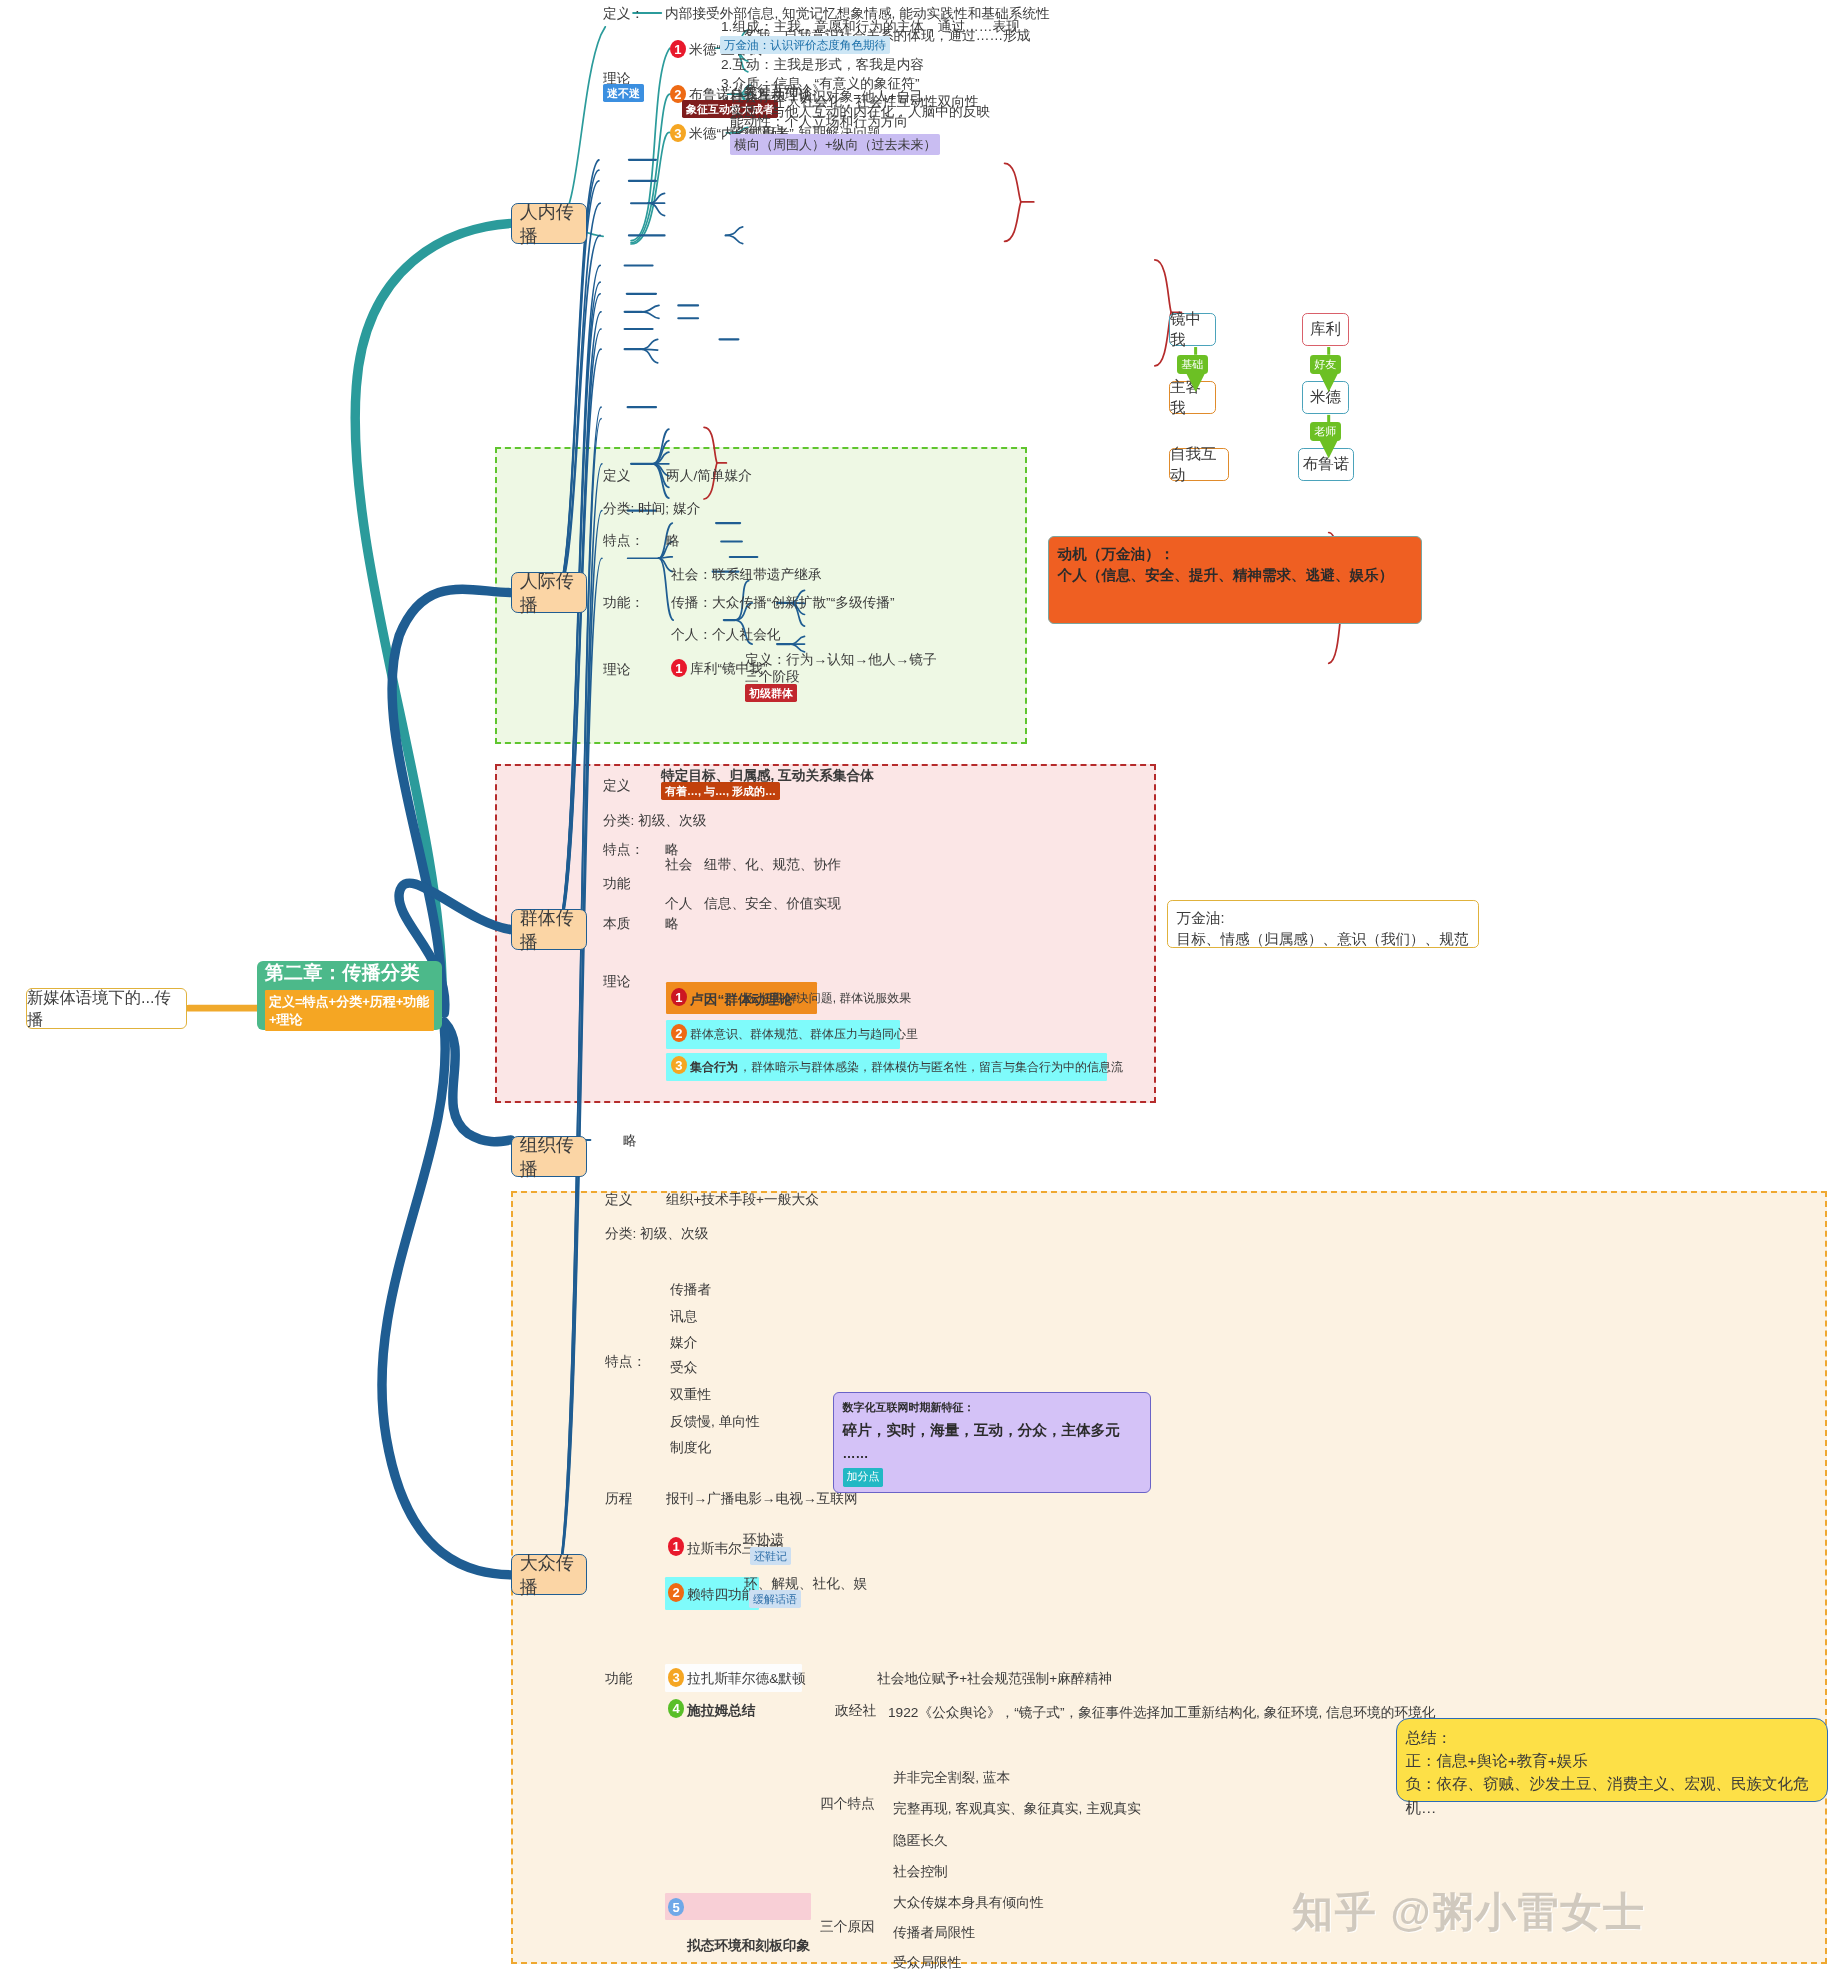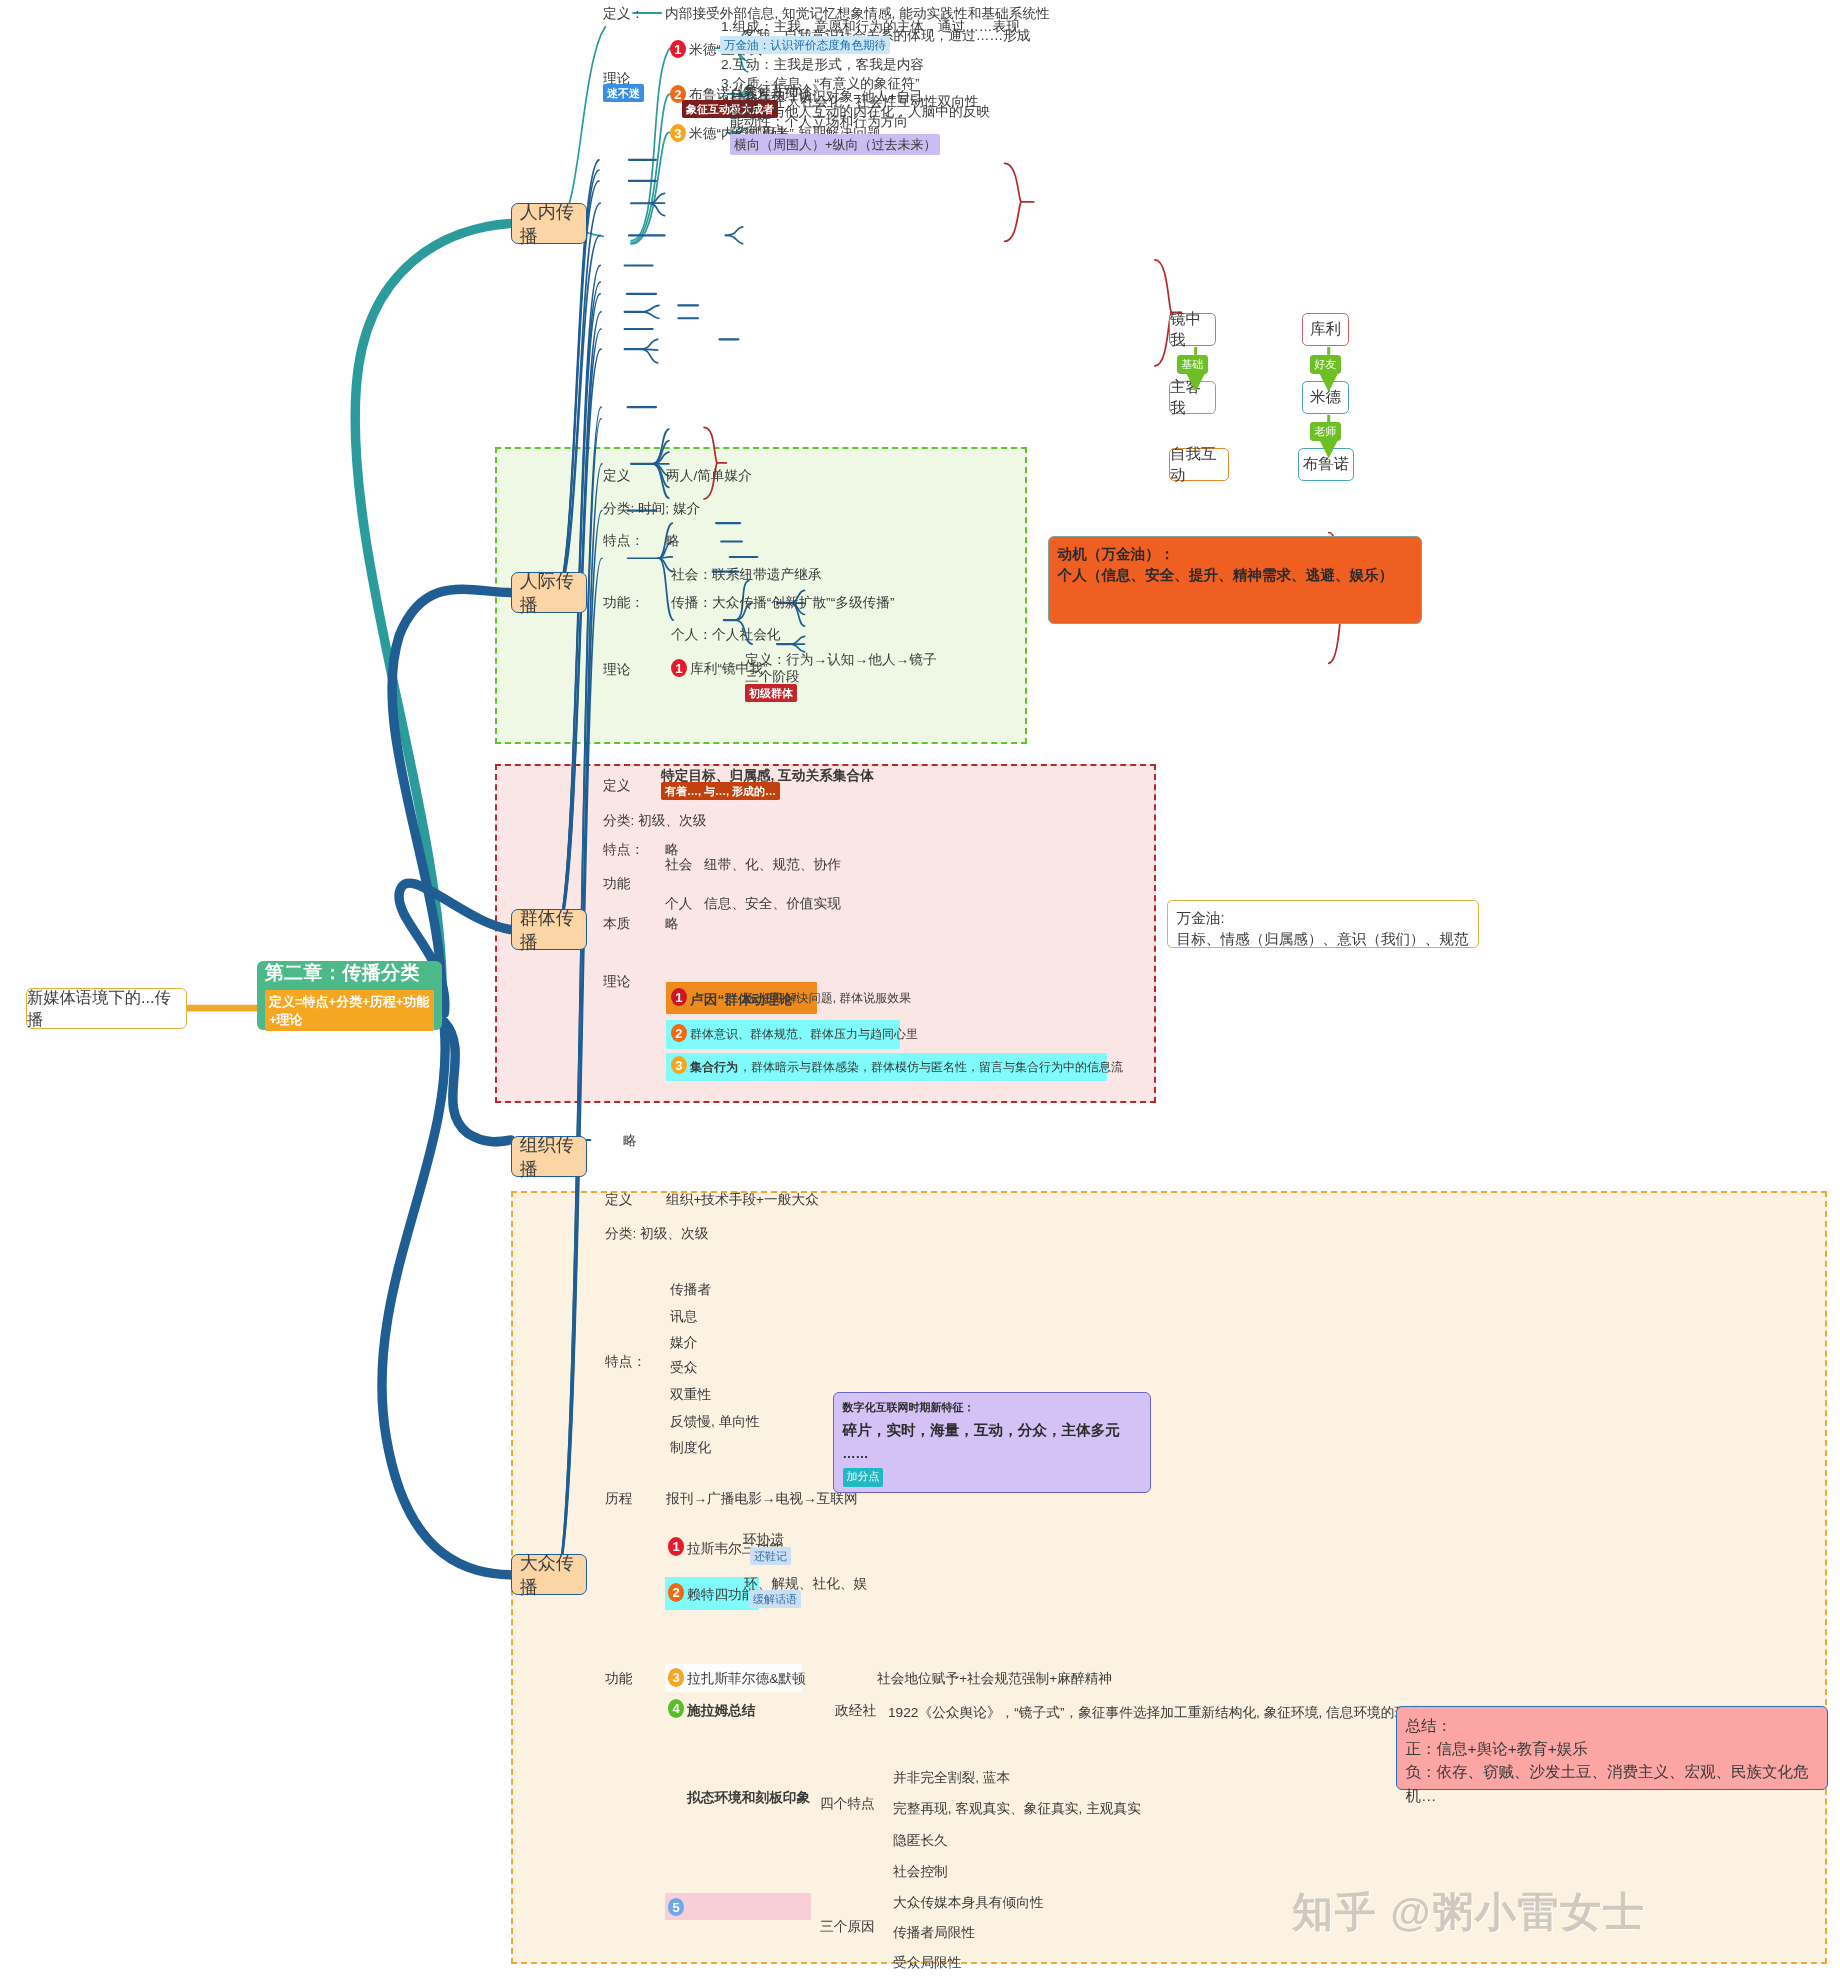--- a/index.html
+++ b/index.html
@@ -43,21 +43,21 @@
   .chip.purple{background:#c9bdf2;color:#3a3a3a;}
   .chip.darkred{background:#c2410c;color:#fff;font-weight:bold;}
   .chip.red{background:#c1272d;color:#fff;font-weight:bold;}
   .chip.teal{background:#22b8c4;color:#fff;}
 
   
   .callout{position:absolute;box-sizing:border-box;border-radius:6px;padding:6.9px 8.6px;}
   .callout.orange{background:#ef5f22;border:1.3px solid #7aa6a0;color:#2b2b2b;font-weight:bold;font-size:14.6px;line-height:1.42;}
   .callout.purple{background:#d4c2f7;border:1.3px solid #6a63c7;color:#2b2b2b;font-size:14px;line-height:1.45;}
   .callout.yellow{background:#fff;border:1.3px solid #e0b23c;border-radius:5.2px;color:#3a3a3a;font-size:14.6px;line-height:1.45;}
-  .callout.blueline{background:#fca5a5;border:1.3px solid #2b6cb8;border-radius:6px;color:#3a3a3a;font-size:15.5px;line-height:1.5;}
+  .callout.blueline{background:#fde047;border:1.3px solid #2b6cb8;border-radius:13px;color:#3a3a3a;font-size:15.5px;line-height:1.5;margin-top:12px;}
 
   
   .sq{position:absolute;box-sizing:border-box;background:#fff;border-radius:5.2px;
       display:flex;align-items:center;justify-content:center;font-size:15.5px;color:#3a3a3a;}
   .sq.teal{border:1.3px solid #4ba3bb;}
   .sq.orange{border:1.3px solid #e08b2b;}
   .sq.red{border:1.3px solid #d9606a;}
   .relchip{position:absolute;background:#6cc024;color:#fff;font-size:11px;
       border-radius:3.4px;padding:2.1px 4.3px;z-index:5;}
 
@@ -413,21 +413,21 @@
   <div class="bullet" style="left:668px;top:1668px;width:16.3px;height:19px;background:#f5a623;">3</div>
   <div class="txt label" style="left:687px;top:1670px;">拉扎斯菲尔德&amp;默顿</div>
   <div class="txt label" style="left:877px;top:1670px;">社会地位赋予+社会规范强制+麻醉精神</div>
 
   <div class="bullet" style="left:668px;top:1699px;width:16.3px;height:19px;background:#59bf28;">4</div>
   <div class="txt label bold" style="left:687px;top:1702px;">施拉姆总结</div>
   <div class="txt label" style="left:835px;top:1702px;">政经社</div>
 
   <div class="hlbg" style="left:665px;top:1893px;width:146px;height:27px;background:#f8cfd6;"></div>
   <div class="bullet" style="left:668px;top:1898px;width:16.3px;height:18px;background:#6fa8e8;">5</div>
-  <div class="txt label bold" style="left:687px;top:1789px;">拟态环境和刻板印象</div>
+  <div class="txt label bold" style="left:687px;top:1937px;">拟态环境和刻板印象</div>
   <div class="txt label" style="left:888px;top:1704px;">1922《公众舆论》，“镜子式”，象征事件选择加工重新结构化, 象征环境, 信息环境的环境化</div>
 
   <div class="txt label" style="left:820px;top:1795px;">四个特点</div>
   <div class="txt label" style="left:820px;top:1918px;">三个原因</div>
   <div id="mass-f5-four">
       <div class="txt label" style="left: 893px; top: 1769px;">并非完全割裂, 蓝本</div>
       <div class="txt label" style="left: 893px; top: 1800px;">完整再现, 客观真实、象征真实, 主观真实</div>
       <div class="txt label" style="left: 893px; top: 1832px;">隐匿长久</div>
       <div class="txt label" style="left: 893px; top: 1863px;">社会控制</div>
     </div>

